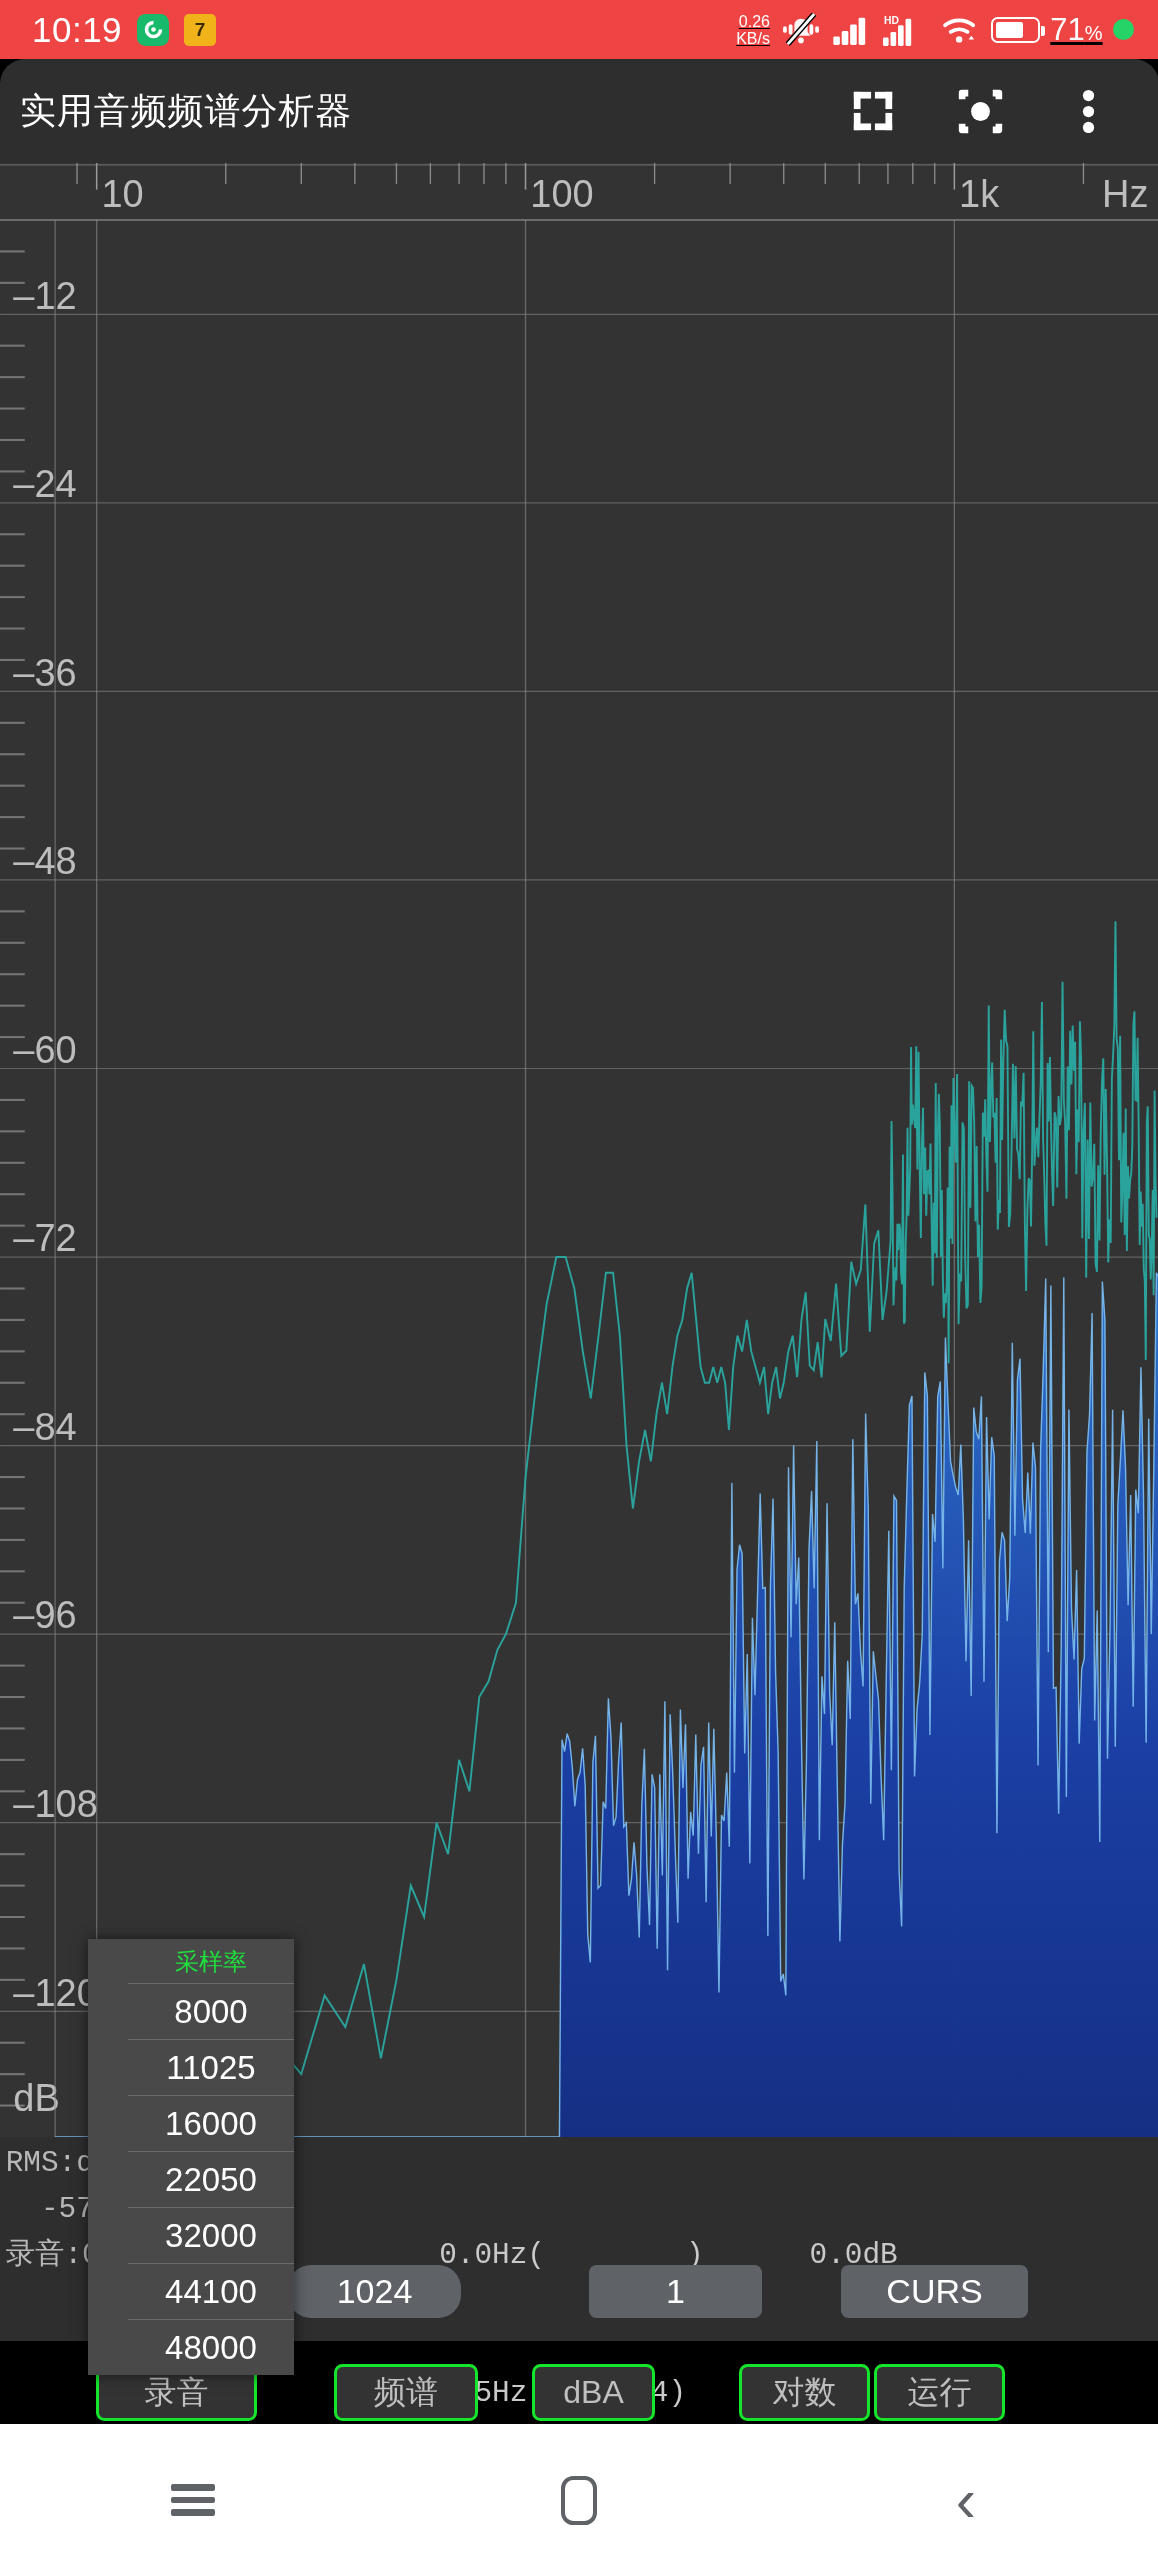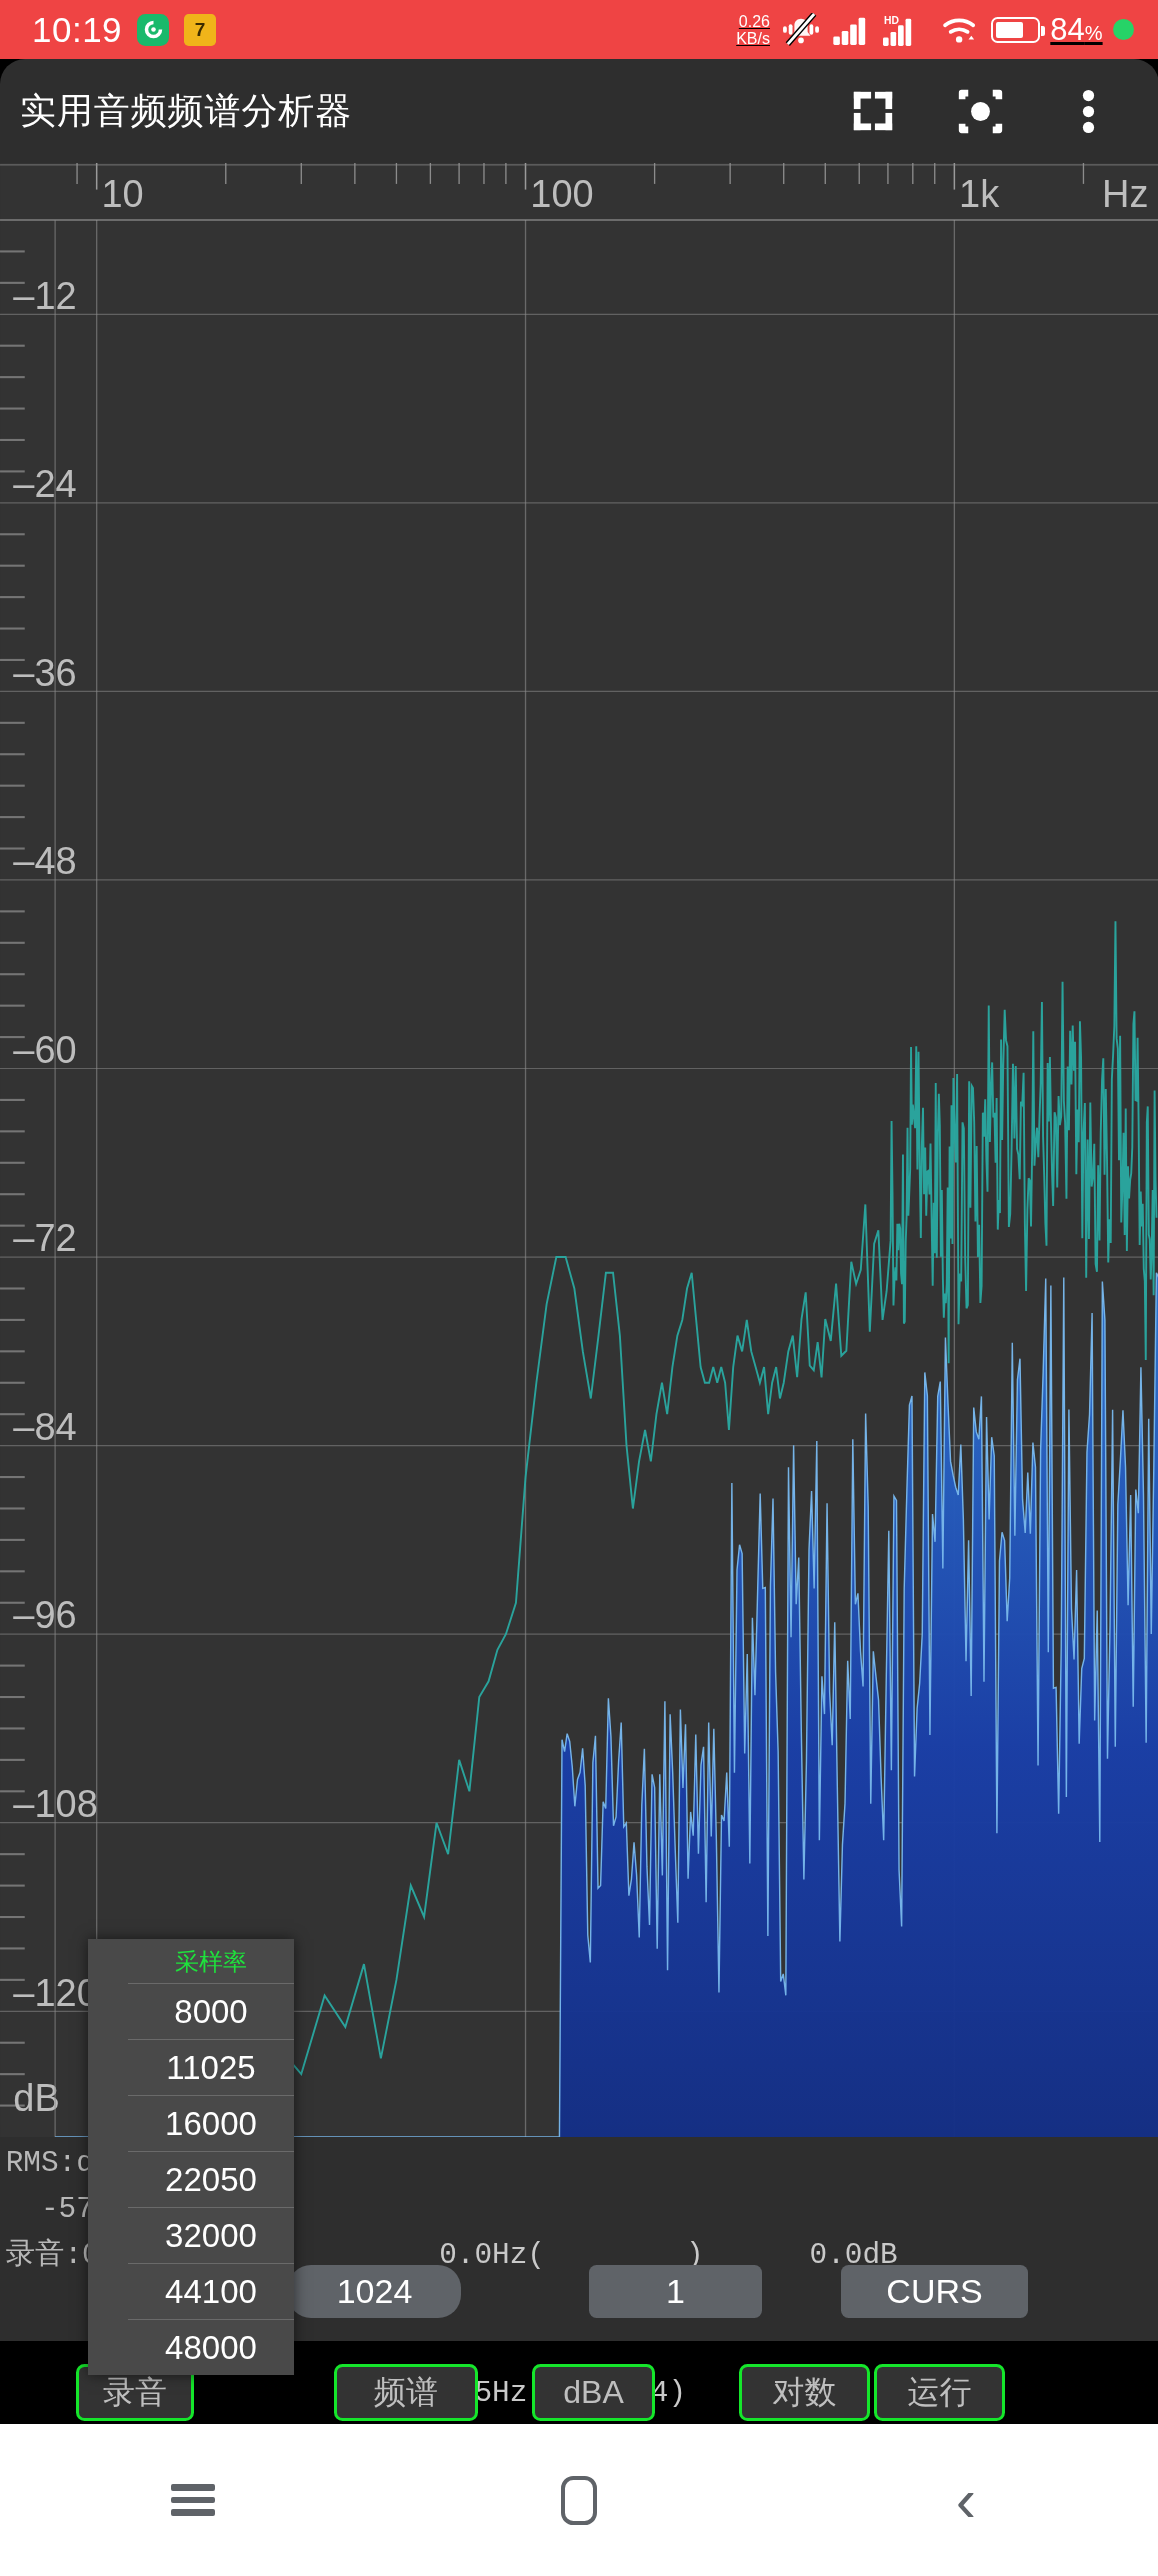--- a/index.html
+++ b/index.html
@@ -150,21 +150,21 @@
         <path d="M4 11a24 24 0 0 1 30 0"></path>
           <path d="M10 18a16 16 0 0 1 18 0"></path>
       </g>
       <circle cx="19" cy="26" r="3.4" fill="#fff"></circle>
       <path d="M32 22l3 4h-6z" fill="#fff"></path>
     </svg>
 
     <div class="sb-batt">
         <i></i>
       </div>
-    <div class="sb-pct"><span>84</span><small>%</small></div>
+    <div class="sb-pct"><span>71</span><small>%</small></div>
     <div class="sb-dot"></div>
   </div>
 </div>
 
 <div class="appbar">
   <div class="app-title">实用音频频谱分析器</div>
   <div class="appbar-actions">
     <div class="ic-btn">
       <svg width="46" height="46" viewBox="0 0 48 48" fill="#fff">
         <rect x="4" y="4" width="18" height="7"></rect>
@@ -329,21 +329,21 @@
 </div>
 
 <div class="btnrow1">
   <div class="gbtn" style="position:absolute;left:88px;width:173px;">8000</div>
   <div class="gbtn" style="position:absolute;left:288px;width:173px;border-radius:23px;">1024</div>
   <div class="gbtn" style="position:absolute;left:589px;width:173px;">1</div>
   <div class="gbtn" style="position:absolute;left:841px;width:187px;">CURS</div>
 </div>
 
 <div class="btnrow2">
-  <div class="greenbtn" style="position:absolute;left:76px;width:118px;">录音</div>
+  <div class="greenbtn" style="position:absolute;left:96px;width:161px;">录音</div>
   <div class="greenbtn" style="position:absolute;left:334px;width:144px;">频谱</div>
   <div class="greenbtn" style="position:absolute;left:532px;width:123px;">dBA</div>
   <div class="greenbtn" style="position:absolute;left:699px;width:131px;margin-left:40px;">对数</div>
   <div class="greenbtn" style="position:absolute;left:874px;width:131px;">运行</div>
 </div>
 
 <div class="dropdown">
   <div class="dd-title">采样率</div>
   <div class="dd-item">8000</div>
   <div class="dd-item">11025</div>

